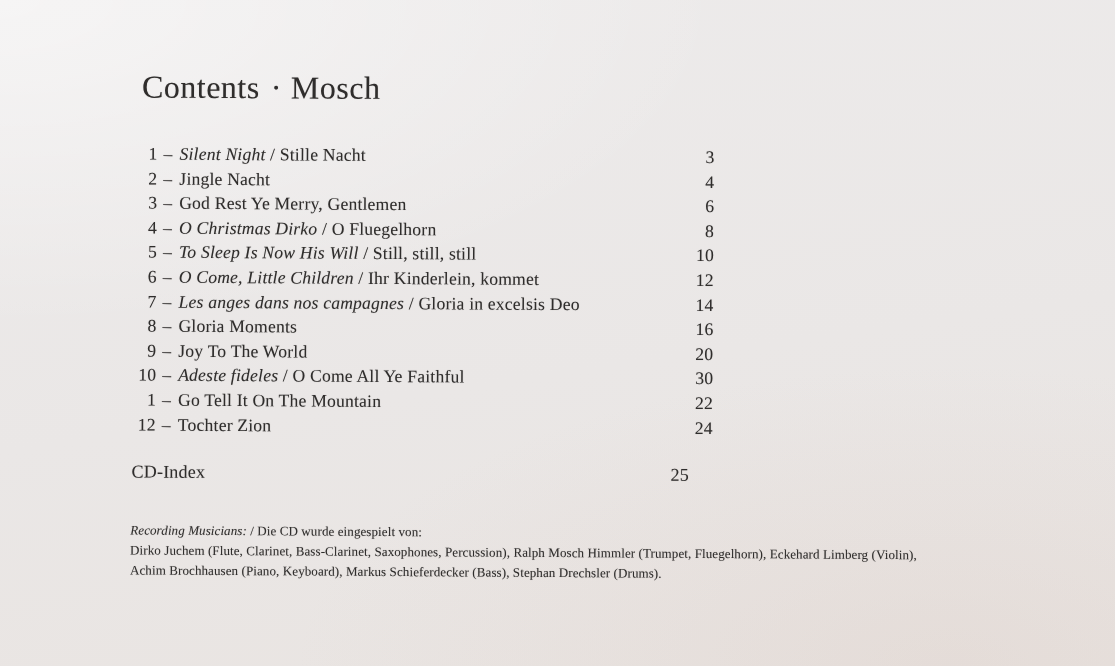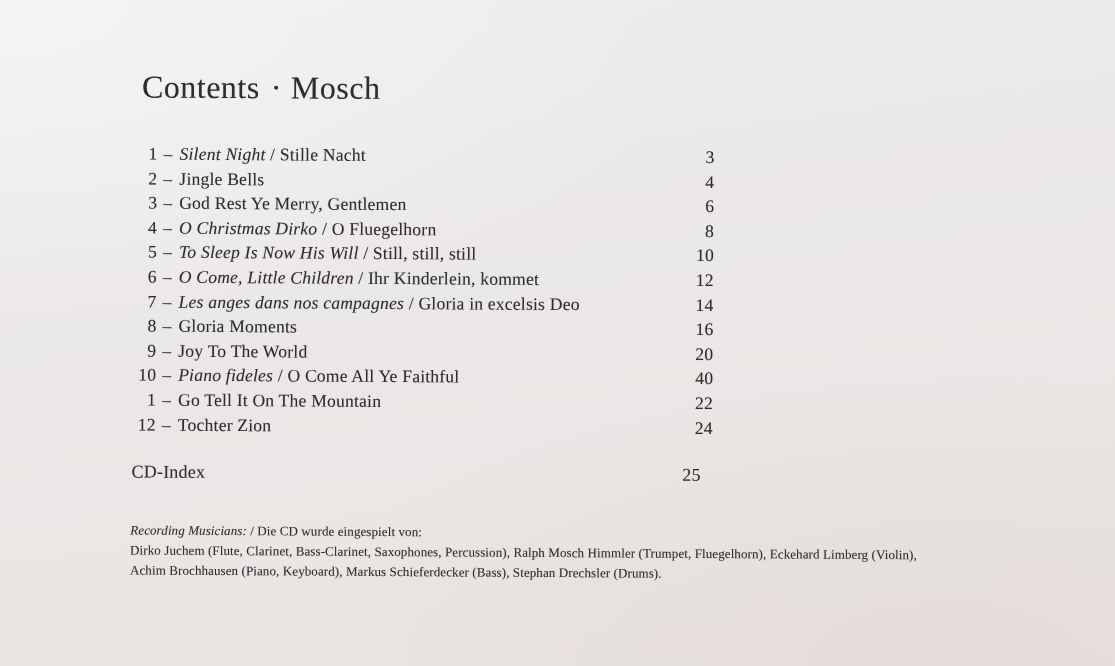--- a/index.html
+++ b/index.html
@@ -61,21 +61,21 @@
     position: absolute;
     left: 134px;
     top: 461px;
     width: 581px;
     display: flex;
     align-items: baseline;
     font-size: 18px;
     letter-spacing: 0.2px;
   }
   .index-label { flex: 1 1 auto; }
-  .index-pg { width: 42px; text-align: center; flex: 0 0 auto; }
+  .index-pg { width: 42px; text-align: left; flex: 0 0 auto; }
   .credits {
     position: absolute;
     left: 133px;
     top: 520px;
     width: 920px;
     font-size: 13px;
     line-height: 19.8px;
     letter-spacing: 0.1px;
   }
   .credits .line { white-space: nowrap; }
@@ -94,21 +94,21 @@
     <div class="track-list">
         <div class="track-row">
         <span class="track-no">1</span>
         <span class="track-dash">–</span>
         <span class="track-title"><span class="ti">Silent Night</span><span class="ts"> / </span><span class="tr">Stille Nacht</span></span>
         <span class="track-pg">3</span>
       </div>
         <div class="track-row">
         <span class="track-no">2</span>
         <span class="track-dash">–</span>
-        <span class="track-title"><span class="tr">Jingle Bells</span></span>
+        <span class="track-title"><span class="tr">Jingle Nacht</span></span>
         <span class="track-pg">4</span>
       </div>
         <div class="track-row">
         <span class="track-no">3</span>
         <span class="track-dash">–</span>
         <span class="track-title"><span class="tr">God Rest Ye Merry, Gentlemen</span></span>
         <span class="track-pg">6</span>
       </div>
         <div class="track-row">
         <span class="track-no">4</span>
@@ -142,22 +142,22 @@
       </div>
         <div class="track-row">
         <span class="track-no">9</span>
         <span class="track-dash">–</span>
         <span class="track-title"><span class="tr">Joy To The World</span></span>
         <span class="track-pg">20</span>
       </div>
         <div class="track-row">
         <span class="track-no">10</span>
         <span class="track-dash">–</span>
-        <span class="track-title"><span class="ti">Piano fideles</span><span class="ts"> / </span><span class="tr">O Come All Ye Faithful</span></span>
-        <span class="track-pg">40</span>
+        <span class="track-title"><span class="ti">Adeste fideles</span><span class="ts"> / </span><span class="tr">O Come All Ye Faithful</span></span>
+        <span class="track-pg">30</span>
       </div>
         <div class="track-row">
         <span class="track-no">1</span>
         <span class="track-dash">–</span>
         <span class="track-title"><span class="tr">Go Tell It On The Mountain</span></span>
         <span class="track-pg">22</span>
       </div>
         <div class="track-row">
         <span class="track-no">12</span>
         <span class="track-dash">–</span>

